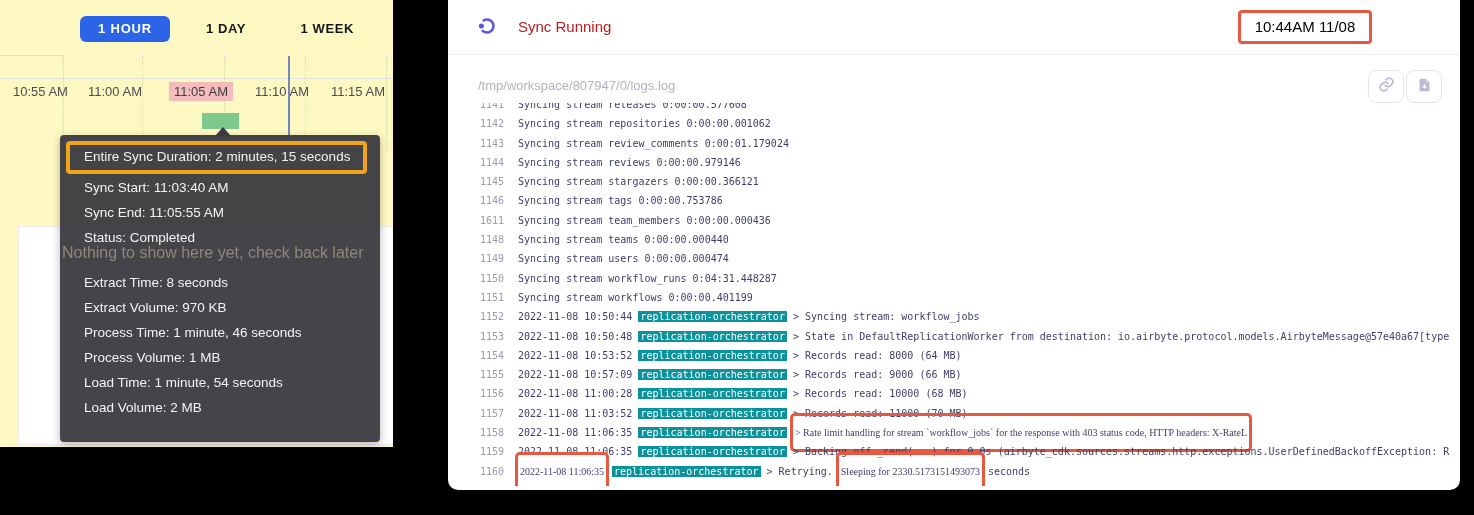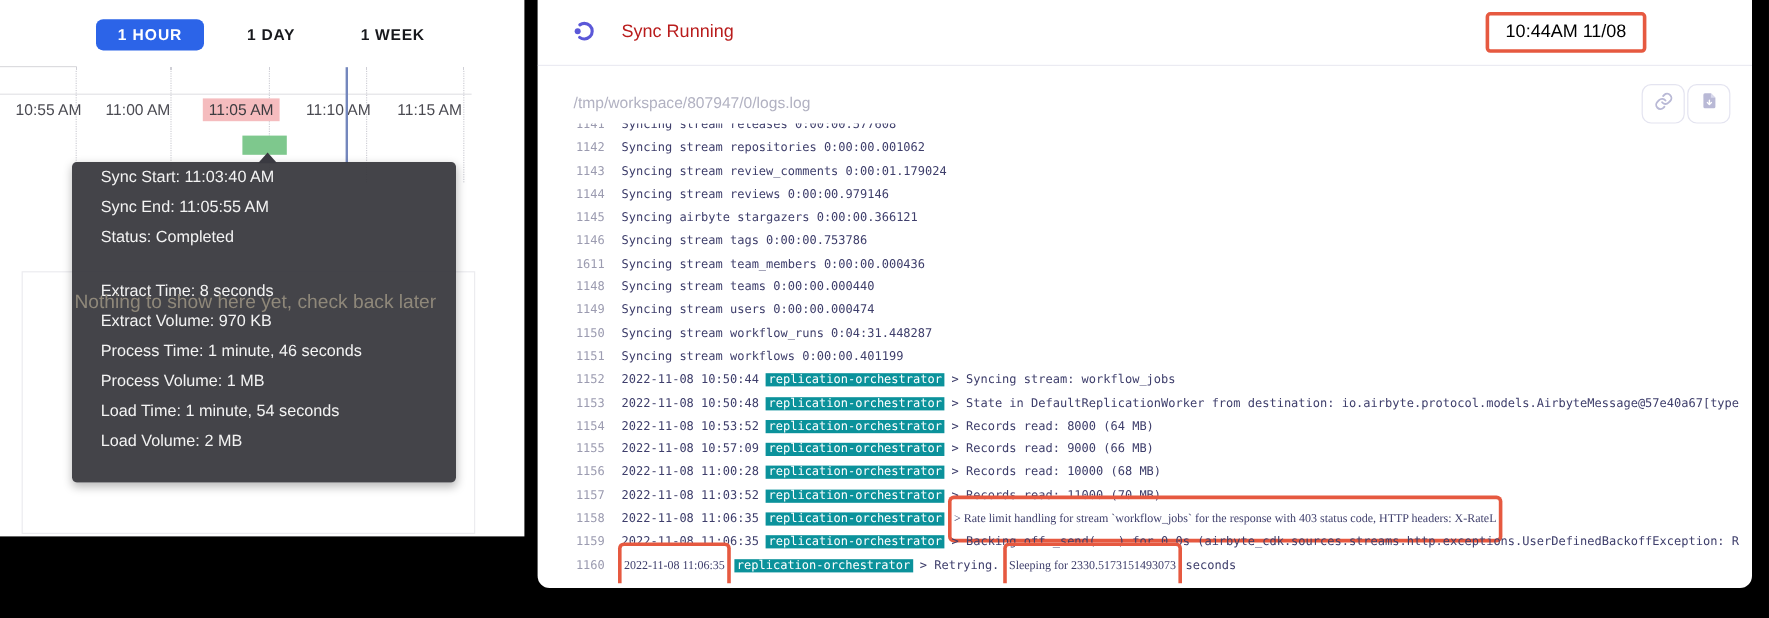--- a/index.html
+++ b/index.html
@@ -1,20 +1,20 @@
 <!DOCTYPE html>
 <html><head>
 <meta charset="utf-8">
 <style>
   html,body{margin:0;padding:0;background:#000;}
   .stage{position:relative;width:1474px;height:515px;background:#000;overflow:hidden;
          font-family:"Liberation Sans",sans-serif;-webkit-font-smoothing:antialiased;}
 
   
-  .left-panel{position:absolute;left:0;top:0;width:393px;height:447px;background:#ffffff;overflow:hidden;padding-left:44px;}
+  .left-panel{position:absolute;left:0;top:0;width:393px;height:447px;background:#fef9c3;overflow:hidden;}
   .hdr-line{position:absolute;left:0;top:55px;width:64px;height:1px;background:#dcdcdf;}
   .tab-pill{position:absolute;left:80px;top:16px;width:90px;height:26px;background:#2c64e8;border-radius:6px;
             color:#fff;font-size:13px;font-weight:700;letter-spacing:.8px;text-align:center;line-height:26px;cursor:pointer;}
   .tab-text{position:absolute;top:16px;height:26px;line-height:26px;font-size:13px;font-weight:700;
             letter-spacing:.6px;color:#17181c;text-align:right;cursor:pointer;}
   .tab-day{left:198px;width:48px;}
   .tab-week{left:290px;width:64px;}
   .axis-line{position:absolute;left:0;top:78px;width:393px;height:1px;background:#e3e3e7;}
   .grid{position:absolute;top:56px;height:96px;width:0;border-left:1px dotted #cfcfd6;}
   .g1{left:63px}.g2{left:142px}.g3{left:224px}.g4{left:305px}.g5{left:386px}
@@ -84,20 +84,21 @@
 
     <div class="vmarker"></div>
     <div class="sync-bar"></div>
 
     <div class="empty-card"></div>
     <div class="empty-text">Nothing to show here yet, check back later</div>
 
     <div class="caret"></div>
     <div class="tooltip">
       <div>
+          <div class="tt-row hl">Entire Sync Duration: 2 minutes, 15 seconds</div>
           <div class="tt-row">Sync Start: 11:03:40 AM</div>
           <div class="tt-row">Sync End: 11:05:55 AM</div>
           <div class="tt-row">Status: Completed</div>
         </div>
       <div class="tt-gap"></div>
       <div>
           <div class="tt-row">Extract Time: 8 seconds</div>
           <div class="tt-row">Extract Volume: 970 KB</div>
           <div class="tt-row">Process Time: 1 minute, 46 seconds</div>
           <div class="tt-row">Process Volume: 1 MB</div>
@@ -140,21 +141,21 @@
         </svg>
       </span>
     </div>
 
     <div class="log-viewport">
       <div class="log-rows">
           <div class="log-row"><span class="ln">1141</span><span class="lt"><span>Syncing stream releases 0:00:00.577608</span></span></div>
           <div class="log-row"><span class="ln">1142</span><span class="lt"><span>Syncing stream repositories 0:00:00.001062</span></span></div>
           <div class="log-row"><span class="ln">1143</span><span class="lt"><span>Syncing stream review_comments 0:00:01.179024</span></span></div>
           <div class="log-row"><span class="ln">1144</span><span class="lt"><span>Syncing stream reviews 0:00:00.979146</span></span></div>
-          <div class="log-row"><span class="ln">1145</span><span class="lt"><span>Syncing airbyte stargazers 0:00:00.366121</span></span></div>
+          <div class="log-row"><span class="ln">1145</span><span class="lt"><span>Syncing stream stargazers 0:00:00.366121</span></span></div>
           <div class="log-row"><span class="ln">1146</span><span class="lt"><span>Syncing stream tags 0:00:00.753786</span></span></div>
           <div class="log-row"><span class="ln">1611</span><span class="lt"><span>Syncing stream team_members 0:00:00.000436</span></span></div>
           <div class="log-row"><span class="ln">1148</span><span class="lt"><span>Syncing stream teams 0:00:00.000440</span></span></div>
           <div class="log-row"><span class="ln">1149</span><span class="lt"><span>Syncing stream users 0:00:00.000474</span></span></div>
           <div class="log-row"><span class="ln">1150</span><span class="lt"><span>Syncing stream workflow_runs 0:04:31.448287</span></span></div>
           <div class="log-row"><span class="ln">1151</span><span class="lt"><span>Syncing stream workflows 0:00:00.401199</span></span></div>
           <div class="log-row"><span class="ln">1152</span><span class="lt"><span>2022-11-08 10:50:44</span> <span class="badge">replication-orchestrator</span> <span>&gt; Syncing stream: workflow_jobs</span></span></div>
           <div class="log-row"><span class="ln">1153</span><span class="lt"><span>2022-11-08 10:50:48</span> <span class="badge">replication-orchestrator</span> <span>&gt; State in DefaultReplicationWorker from destination: io.airbyte.protocol.models.AirbyteMessage@57e40a67[type</span></span></div>
           <div class="log-row"><span class="ln">1154</span><span class="lt"><span>2022-11-08 10:53:52</span> <span class="badge">replication-orchestrator</span> <span>&gt; Records read: 8000 (64 MB)</span></span></div>
           <div class="log-row"><span class="ln">1155</span><span class="lt"><span>2022-11-08 10:57:09</span> <span class="badge">replication-orchestrator</span> <span>&gt; Records read: 9000 (66 MB)</span></span></div>

